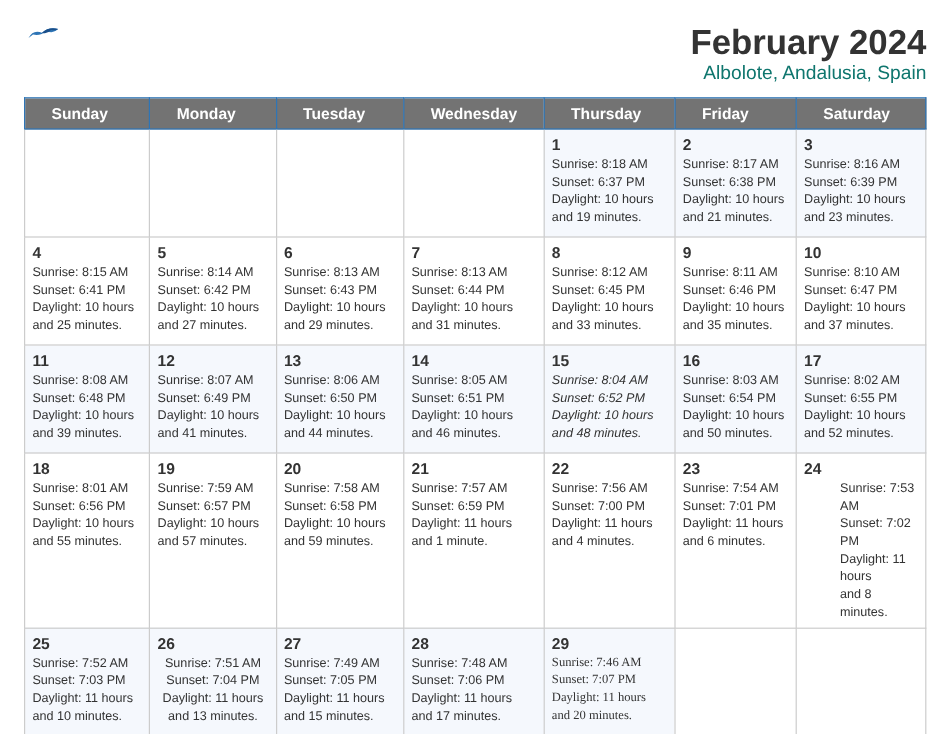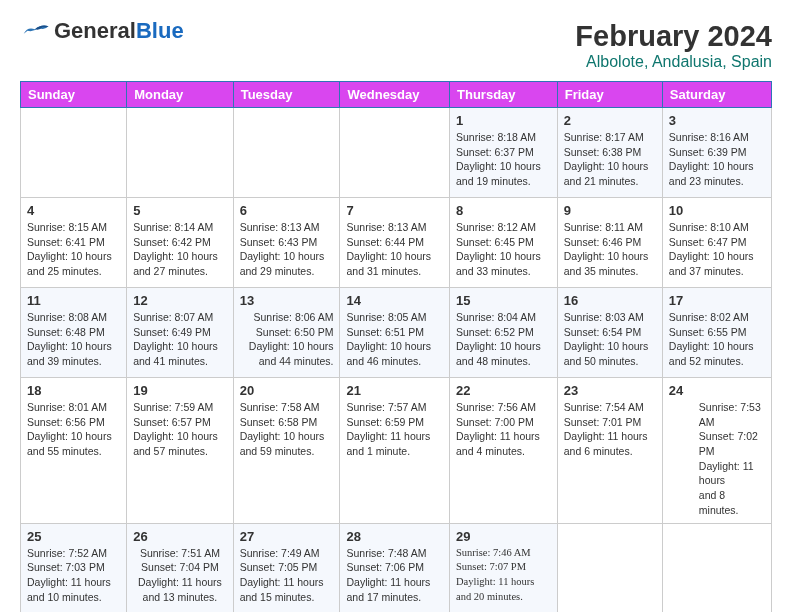--- a/index.html
+++ b/index.html
@@ -49,23 +49,23 @@
     .subtitle {
       font-size: 16px;
       color: #0f766e;
     }
     .calendar {
       width: 100%;
       border-collapse: collapse;
       font-size: 11px;
     }
     .calendar thead tr th {
-      background: #d946ef;
+      background: #737373;
       color: #fff;
-      padding: 5px 7px;
+      padding: 5px 22px;
       text-align: left;
       font-size: 13px;
       font-weight: bold;
       border: 1px solid #2e75b6;
     }
     .calendar tbody tr td {
       vertical-align: top;
       padding: 5px 6px;
       border: 1px solid #ccc;
       width: 113px;
@@ -98,25 +98,20 @@
 </head>
 <body>
 
 <div class="header-area">
   <div class="logo">
     <div class="logo-wrapper">
       <svg class="logo-bird" viewBox="0 0 40 26" xmlns="http://www.w3.org/2000/svg">
         <path d="M5,18 Q10,8 20,12 Q28,5 38,8 Q32,14 25,10 Q18,16 10,14 Z" fill="#2e75b6"></path>
         <path d="M20,12 Q28,5 38,8 Q35,10 30,9 Q26,14 20,12 Z" fill="#1a4f8a"></path>
       </svg>
-      <div>
-        <span class="logo-text">
-          <span style="color:#333">General</span><span class="blue">Blue</span>
-        </span>
-      </div>
     </div>
   </div>
   <div class="title-area">
     <div class="main-title">February 2024</div>
     <div class="subtitle">Albolote, Andalusia, Spain</div>
   </div>
 </div>
 
 <table class="calendar">
   <thead>
@@ -219,35 +214,35 @@
         </td>
         <td>
           <div class="day-num">12</div>
           <div class="day-info" style="white-space: pre-line;">Sunrise: 8:07 AM
 Sunset: 6:49 PM
 Daylight: 10 hours
 and 41 minutes.</div>
         </td>
         <td>
           <div class="day-num">13</div>
-          <div class="day-info" style="white-space: pre-line; text-align: right;">Sunrise: 8:06 AM
+          <div class="day-info" style="white-space: pre-line;">Sunrise: 8:06 AM
 Sunset: 6:50 PM
 Daylight: 10 hours
 and 44 minutes.</div>
         </td>
         <td>
           <div class="day-num">14</div>
           <div class="day-info" style="white-space: pre-line;">Sunrise: 8:05 AM
 Sunset: 6:51 PM
 Daylight: 10 hours
 and 46 minutes.</div>
         </td>
         <td>
           <div class="day-num">15</div>
-          <div class="day-info" style="white-space: pre-line;">Sunrise: 8:04 AM
+          <div class="day-info" style="white-space: pre-line; font-style: italic;">Sunrise: 8:04 AM
 Sunset: 6:52 PM
 Daylight: 10 hours
 and 48 minutes.</div>
         </td>
         <td>
           <div class="day-num">16</div>
           <div class="day-info" style="white-space: pre-line;">Sunrise: 8:03 AM
 Sunset: 6:54 PM
 Daylight: 10 hours
 and 50 minutes.</div>

